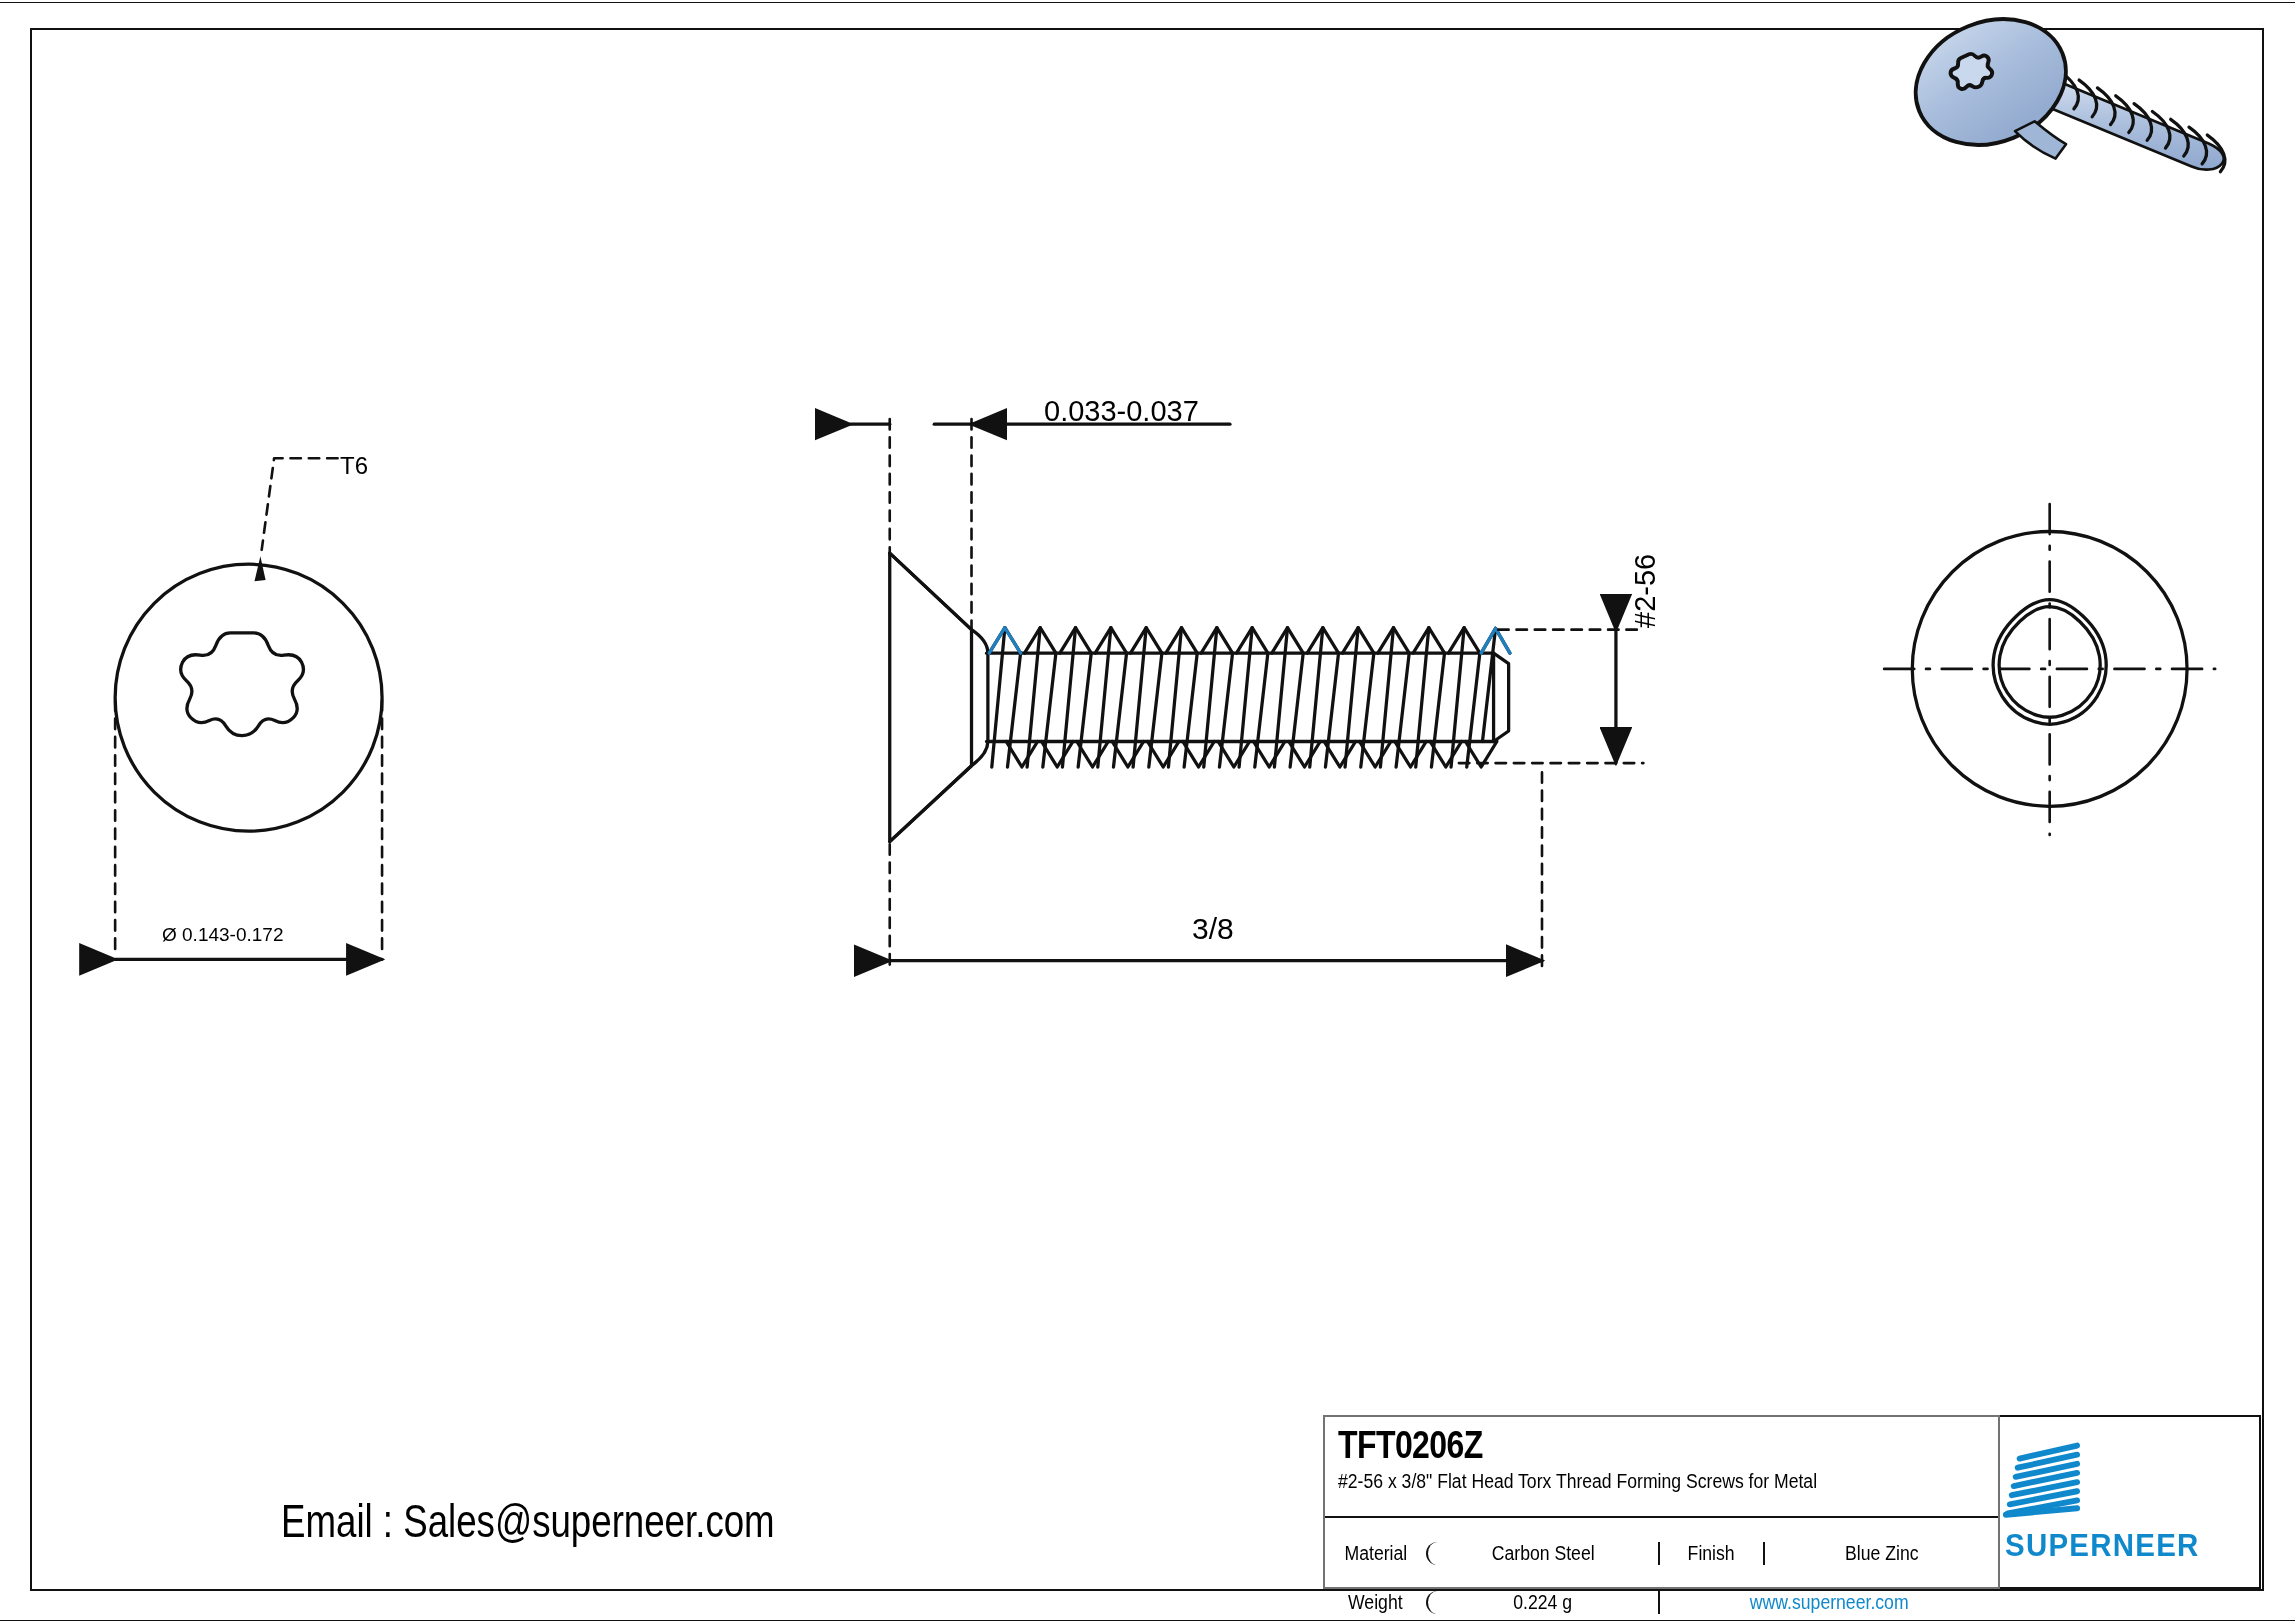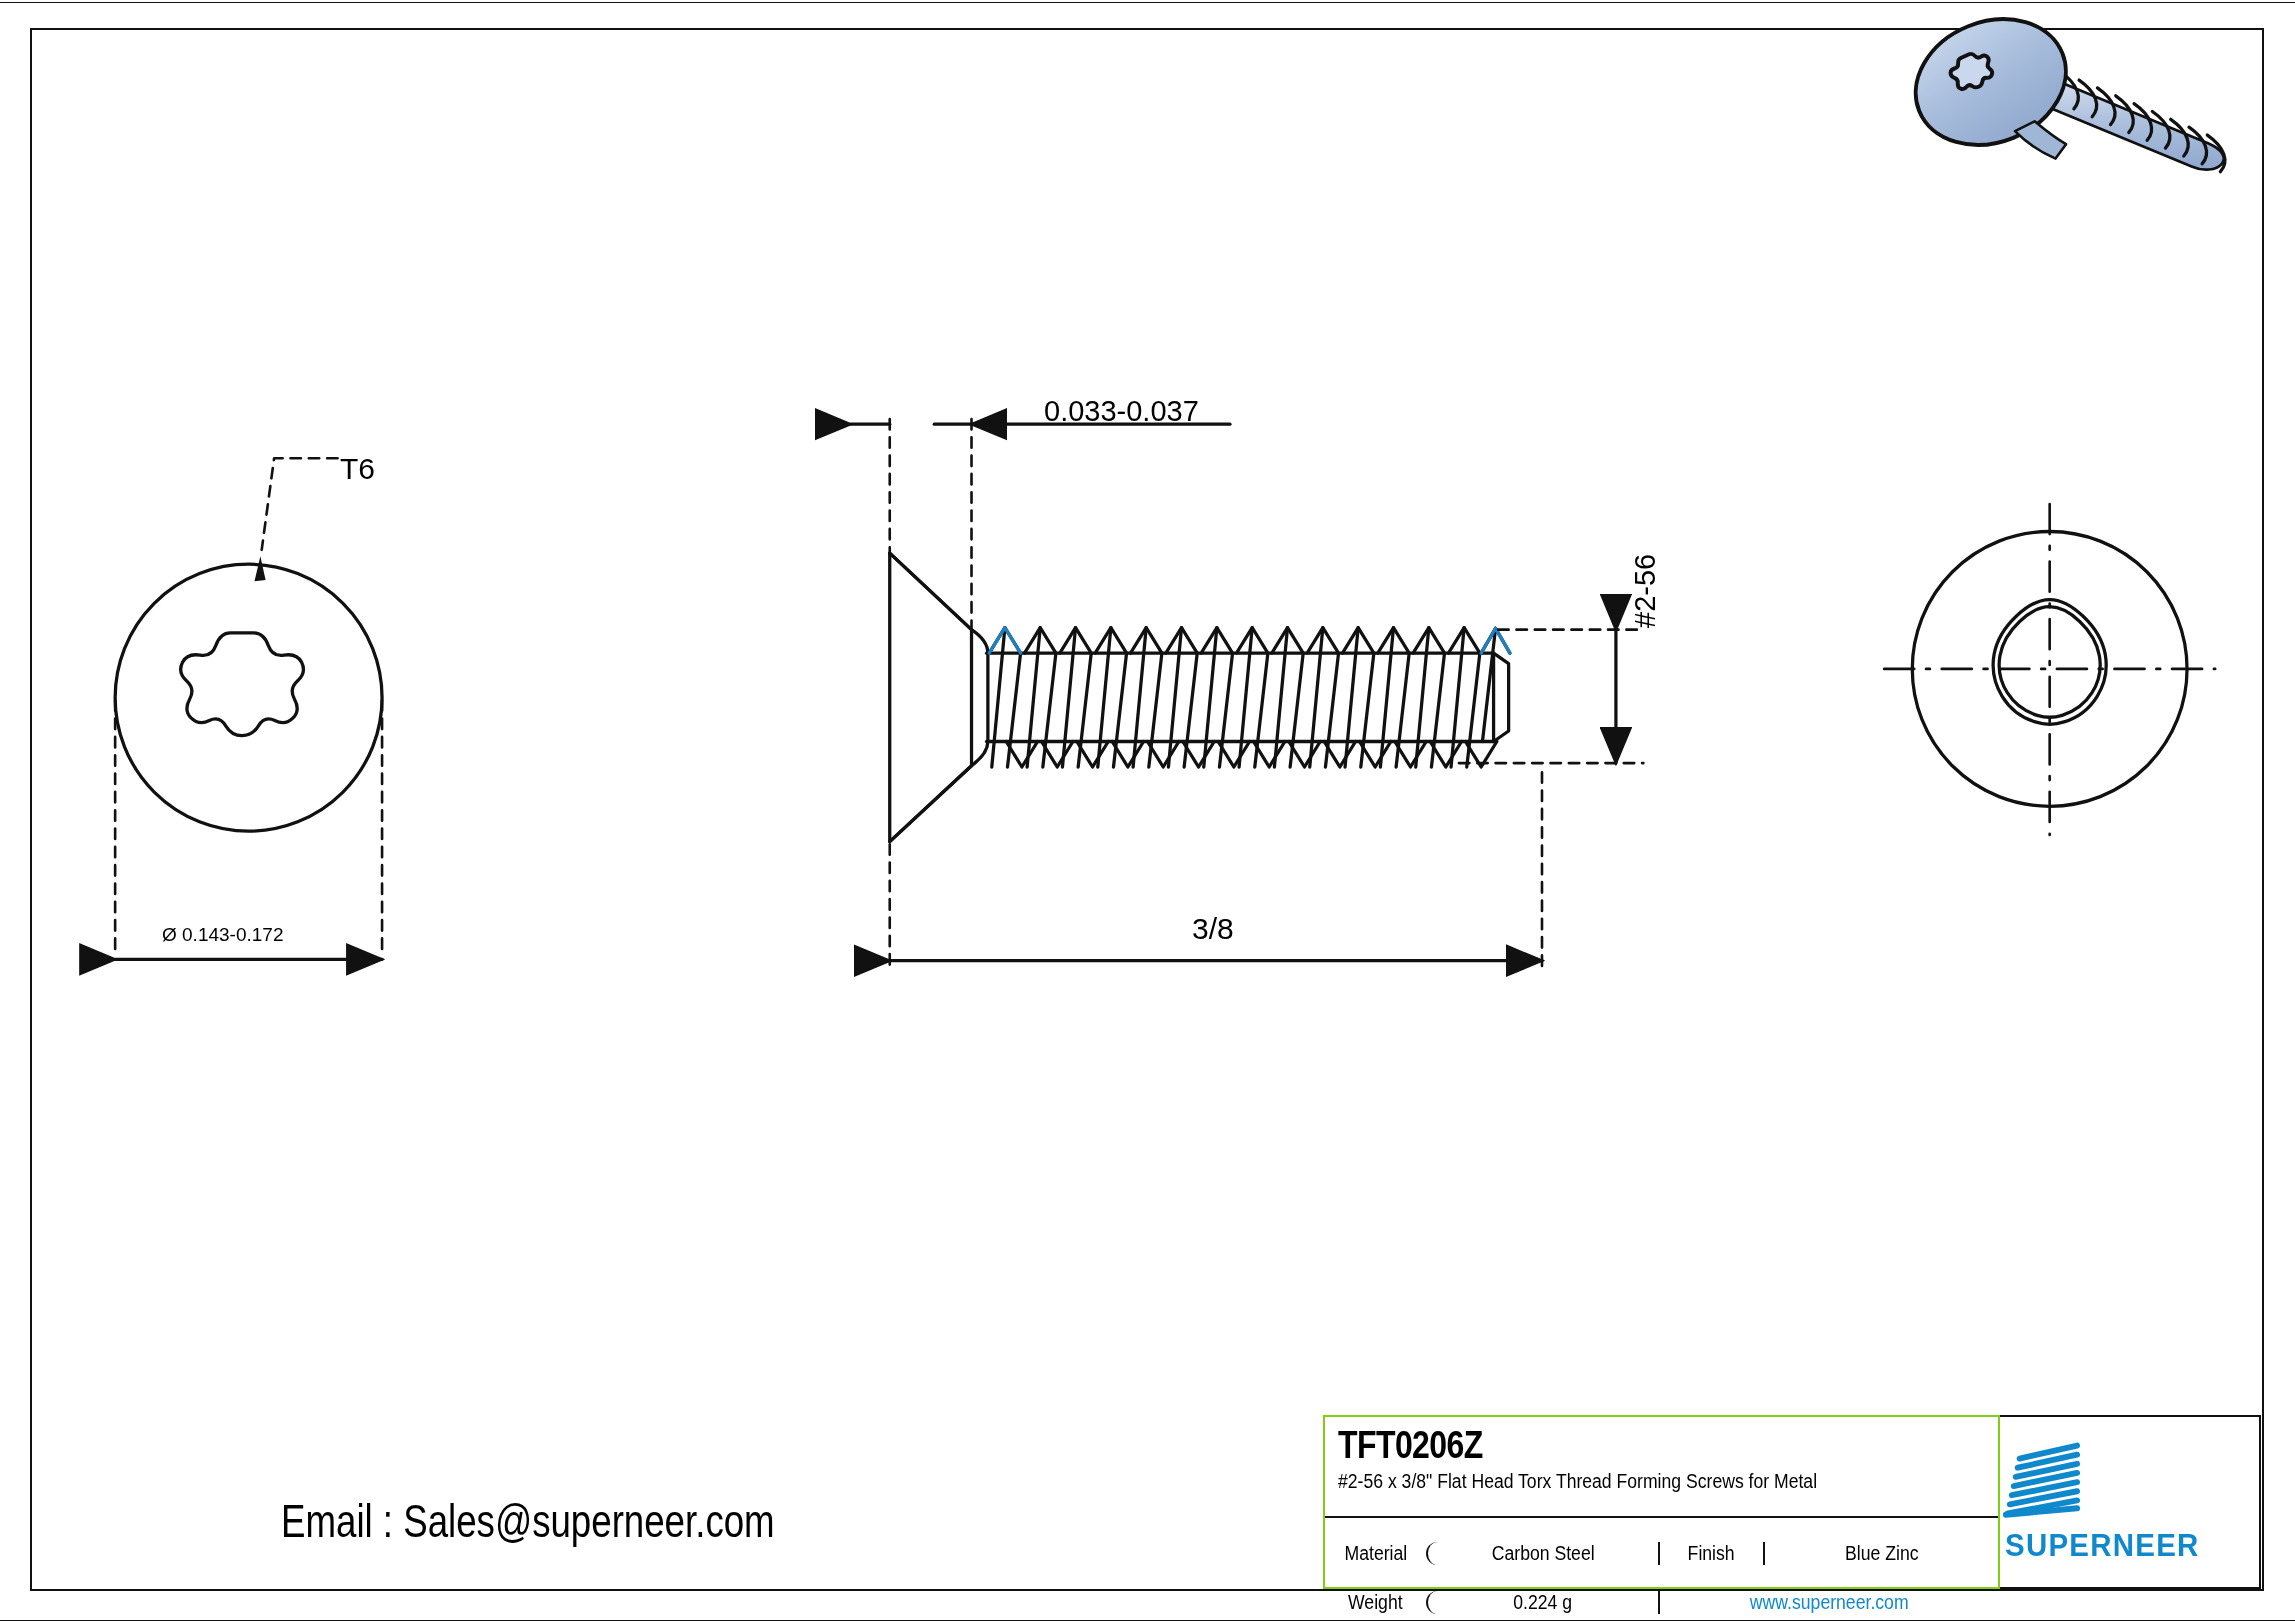--- a/index.html
+++ b/index.html
@@ -48,21 +48,21 @@
   #title-block {
     position: absolute;
     left: 1323px; top: 1415px;
     width: 938px; height: 174px;
     box-sizing: border-box;
     display: flex;
   }
   #tb-left {
     position: relative;
     width: 677px;
-    border: 2px solid #84cc16;
+    border: 2px solid #737373;
     box-sizing: border-box;
     display: flex;
     flex-direction: column;
   }
   #tb-upper {
     flex: 0 0 101px;
     padding: 6.5px 0 0 13px;
     box-sizing: border-box;
     border-bottom: 2px solid #111;
   }
@@ -145,21 +145,21 @@
     transform-origin: left top;
   }
   
   .dim-text {
     position: absolute;
     font-family: "Liberation Sans", sans-serif;
     color: #000;
     white-space: nowrap;
   }
   #dim-head-diameter { left: 143px; top: 924px; font-size: 19px; margin-left: 19px; }
-  #dim-torx-size     { left: 340px; top: 452px;  font-size: 30px; }
+  #dim-torx-size     { left: 340px; top: 452px;  font-size: 24px; }
   #dim-head-height   { left: 1044px; top: 395px; font-size: 29px; }
   #dim-thread-spec   {
     left: 1629px; top: 628px;
     font-size: 29px;
     transform: rotate(-90deg);
     transform-origin: left top;
   }
   #dim-length        { left: 1192px; top: 912px; font-size: 30px; }
 </style>
 </head>

